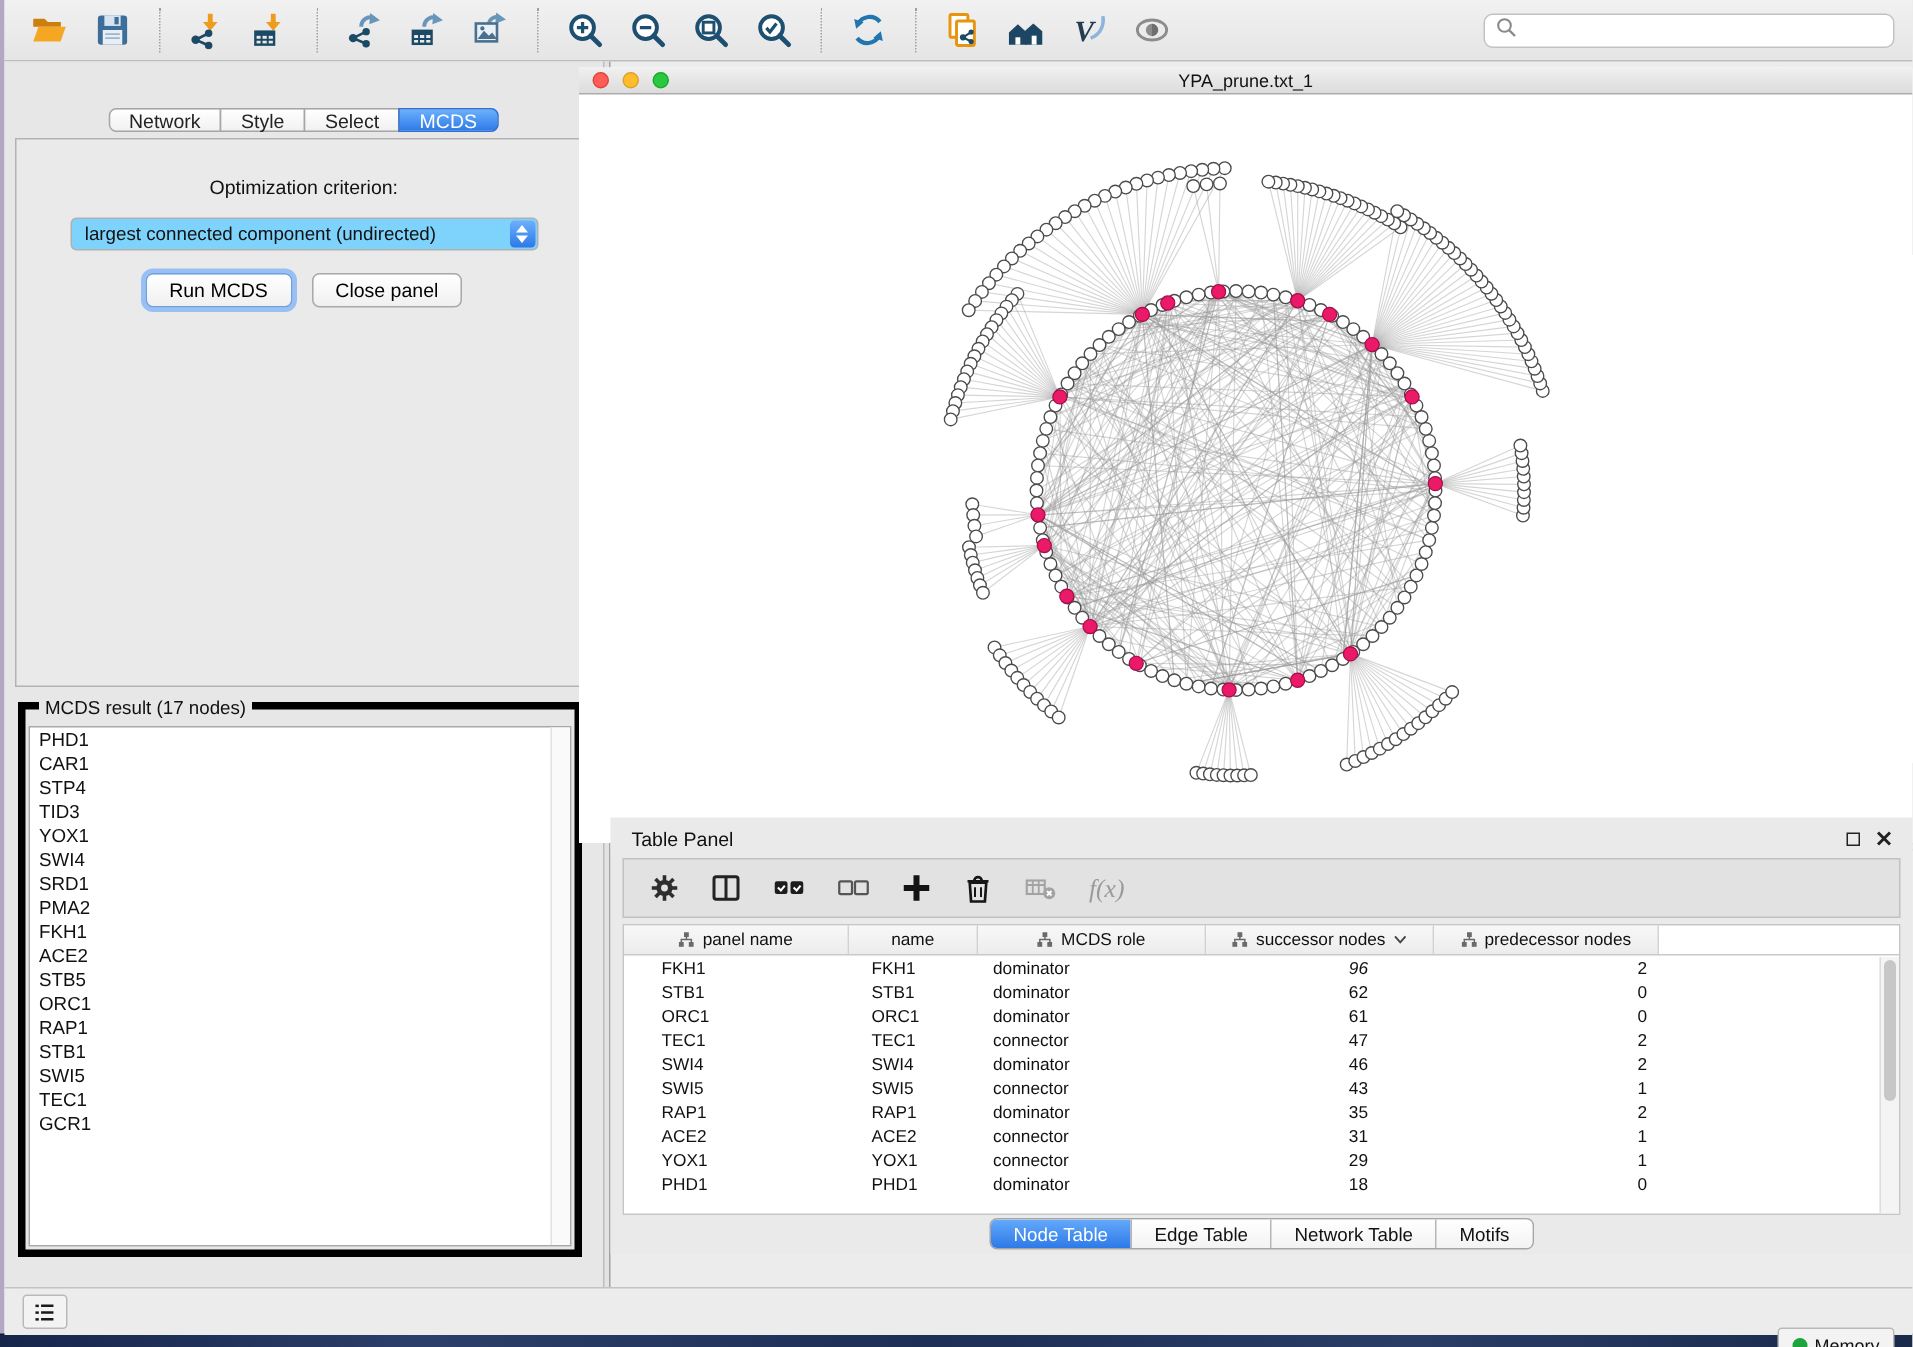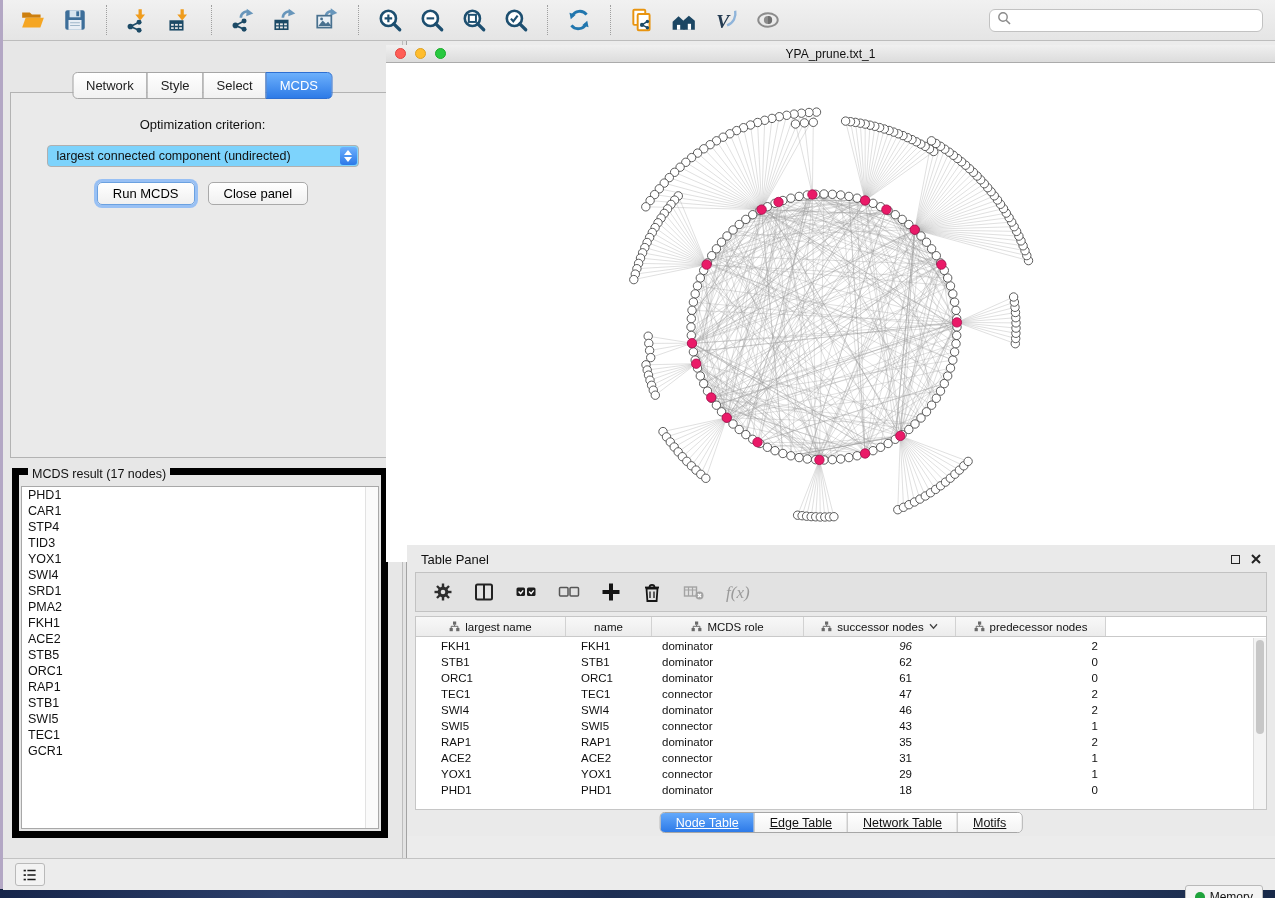--- a/index.html
+++ b/index.html
@@ -22,39 +22,39 @@
 
   
   #control-panel { position:absolute; left:3px; top:41px; width:399px; bottom:40px; background:#e7e7e7; }
   .panel-header { height:24px; display:flex; align-items:center; padding:6px 12px 0; }
   .panel-title { font-size:13px; }
   .panel-controls { margin-left:auto; display:flex; gap:11px; align-items:center; }
   .float-icon { width:9px; height:9px; border:1.5px solid #222; display:inline-block; }
   .close-icon { display:inline-block; line-height:0; }
 
   #cp-tabs { position:absolute; top:31px; left:50%; transform:translateX(-50%); display:flex; z-index:2; }
-  .cp-tab { height:27px; padding:0 13px; font-size:13px; display:flex; align-items:center; background:linear-gradient(#ffffff,#f1f1f1);
+  .cp-tab { height:16px; padding:0 13px; font-size:13px; display:flex; align-items:center; background:linear-gradient(#ffffff,#f1f1f1);
     border:1px solid #a6a6a6; margin-left:-1px; color:#222; }
   .cp-tab:first-child { border-radius:5px 0 0 5px; }
   .cp-tab:last-child { border-radius:0 5px 5px 0; }
   .cp-tab.active { background:linear-gradient(#6cb0fc,#2e7be7); color:#fff; border-color:#2d6fd2; }
 
   #cp-box { position:absolute; left:7px; right:7px; top:51px; height:366px; background:#eaeaea; border:1px solid #b3b3b3; }
   #opt-label { margin-top:24px; text-align:center; font-size:13px; }
   #opt-select { margin:13px auto 0; width:312px; height:22px; background:#7dd3fc; border:1px solid #b0b0b0; border-radius:4px;
     display:flex; align-items:center; font-size:12.5px; padding-left:9px; position:relative; }
   .select-stepper { position:absolute; right:1px; top:1px; bottom:1px; width:17px; border-radius:3px;
     background:linear-gradient(#6db0fd,#2c79e8); display:flex; flex-direction:column; align-items:center; justify-content:center; gap:2px; }
   .chev-up { width:0; height:0; border-left:4px solid transparent; border-right:4px solid transparent; border-bottom:5px solid #fff; }
   .chev-down { width:0; height:0; border-left:4px solid transparent; border-right:4px solid transparent; border-top:5px solid #fff; }
   #cp-buttons { display:flex; justify-content:center; gap:13px; margin-top:15px; }
   .cp-btn { height:23px; padding:0 15px; font-size:13px; background:linear-gradient(#ffffff,#f0f0f0); border:1px solid #a9a9a9; border-radius:5px; }
   .cp-btn.focused { box-shadow:0 0 0 3px rgba(96,164,250,.6); border-color:#6ba1e0; }
 
-  #mcds-group { position:absolute; left:9px; right:14px; top:427px; bottom:20px; border:7px solid #000000; }
+  #mcds-group { position:absolute; left:9px; right:14px; top:427px; bottom:20px; border:5px solid #000000; }
   #mcds-group-title { position:absolute; top:-8px; left:9px; background:#e7e7e7; padding:0 4px; font-size:12.5px; }
   #mcds-list { position:absolute; left:2px; right:2px; top:11px; bottom:2px; background:#fff; border:1px solid #a8a8a8; overflow:hidden; }
   .mcds-item { font-size:12.5px; height:16px; line-height:16px; padding-left:6px; }
   .list-scroll { position:absolute; right:0; top:0; bottom:0; width:13px; background:#fafafa; border-left:1px solid #e2e2e2; }
 
   
   #v-divider { position:absolute; left:402px; top:41px; width:5px; bottom:40px; background:#e3e3e3; border-left:1px solid #bdbdbd; border-right:1px solid #a3a3a3; }
   .v-handle { position:absolute; top:404px; left:-3px; width:9px; height:14px; background:#dcdcdc; border:1px solid #b5b5b5; border-radius:2px; }
   #h-divider { position:absolute; left:407px; right:0; top:562px; height:5px; background:#e7e7e7; border-top:1px solid #bdbdbd; border-bottom:1px solid #bdbdbd; }
   .h-handle { width:14px; height:3px; background:#cfcfcf; border:1px solid #b2b2b2; margin:0 auto; }
@@ -85,21 +85,21 @@
   #table-body { position:absolute; left:0; right:13px; top:21px; bottom:0; font-size:11.5px; }
   .tr { display:flex; height:16px; align-items:center; }
   .td { overflow:hidden; white-space:nowrap; }
   .c0 { padding-left:25px; } .c1 { padding-left:15px; } .c2 { padding-left:10px; }
   .c3 { text-align:right; padding-right:44px; } .c4 { text-align:right; padding-right:8px; }
   .v-scroll { position:absolute; right:0; top:21px; bottom:0; width:13px; background:#f4f4f4; border-left:1px solid #ddd; }
   .v-thumb { position:absolute; left:2px; right:2px; top:2px; height:94px; background:#c7c7c7; border-radius:5px; }
 
   #tp-tabs { position:absolute; left:50%; transform:translateX(-50%); bottom:3px; height:21px; display:flex;
     border:1px solid #a6a6a6; border-radius:5px; overflow:hidden; background:#fff; }
-  .tp-tab { padding:0 15px; font-size:12.5px; display:flex; align-items:center; border-left:1px solid #b5b5b5; background:linear-gradient(#ffffff,#f3f3f3);text-decoration:underline; }
+  .tp-tab { padding:0 15px; font-size:12.5px; display:flex; align-items:center; border-left:1px solid #b5b5b5; background:linear-gradient(#ffffff,#f3f3f3); }
   .tp-tab:first-child { border-left:none; }
   .tp-tab.active { background:linear-gradient(#64a9fb,#2d7ae8); color:#fff; }
 
   
   #status-bar { position:absolute; left:3px; right:0; top:858px; height:32px; background:#ececec; border-top:1px solid #c3c3c3;
     display:flex; align-items:center; padding:0 12px; }
   #list-btn { width:30px; height:23px; border:1px solid #b9b9b9; background:#f3f3f3; border-radius:3px; display:flex; align-items:center; justify-content:center; }
   #memory-btn { margin-left:auto; height:23px; border:1px solid #b9b9b9; background:#f3f3f3; border-radius:3px;
     display:flex; align-items:center; gap:5px; padding:0 9px; font-size:12px;margin-top:44px; }
   .mem-dot { width:10px; height:10px; border-radius:50%; background:#1fa33c; }
@@ -1190,21 +1190,21 @@
 
   <div id="node-table">
     <div id="table-head">
         <div class="th" style="width: 150px;">
           <svg width="11" height="11" viewBox="0 0 11 11">
             <rect x="4" y="0.5" width="3.2" height="3.2" fill="#6a6a6a"></rect>
             <rect x="0.6" y="7" width="3.2" height="3.2" fill="#6a6a6a"></rect>
             <rect x="7.2" y="7" width="3.2" height="3.2" fill="#6a6a6a"></rect>
             <path d="M5.6 3.7v1.6M2.2 7V5.3h6.7V7" stroke="#6a6a6a" fill="none"></path>
           </svg>
-          <span>largest name</span>
+          <span>panel name</span>
         </div>
         <div class="th" style="width: 86px;">
           <span>name</span>
         </div>
         <div class="th" style="width: 152px;">
           <svg width="11" height="11" viewBox="0 0 11 11">
             <rect x="4" y="0.5" width="3.2" height="3.2" fill="#6a6a6a"></rect>
             <rect x="0.6" y="7" width="3.2" height="3.2" fill="#6a6a6a"></rect>
             <rect x="7.2" y="7" width="3.2" height="3.2" fill="#6a6a6a"></rect>
             <path d="M5.6 3.7v1.6M2.2 7V5.3h6.7V7" stroke="#6a6a6a" fill="none"></path>

